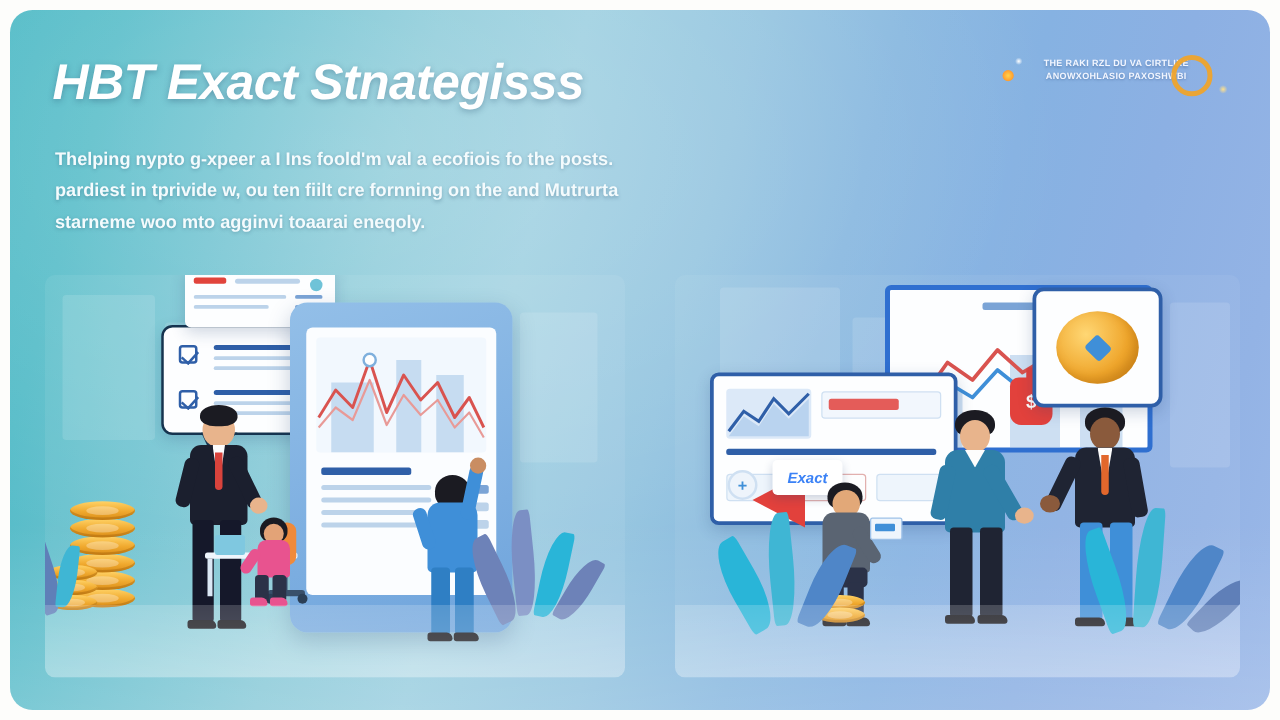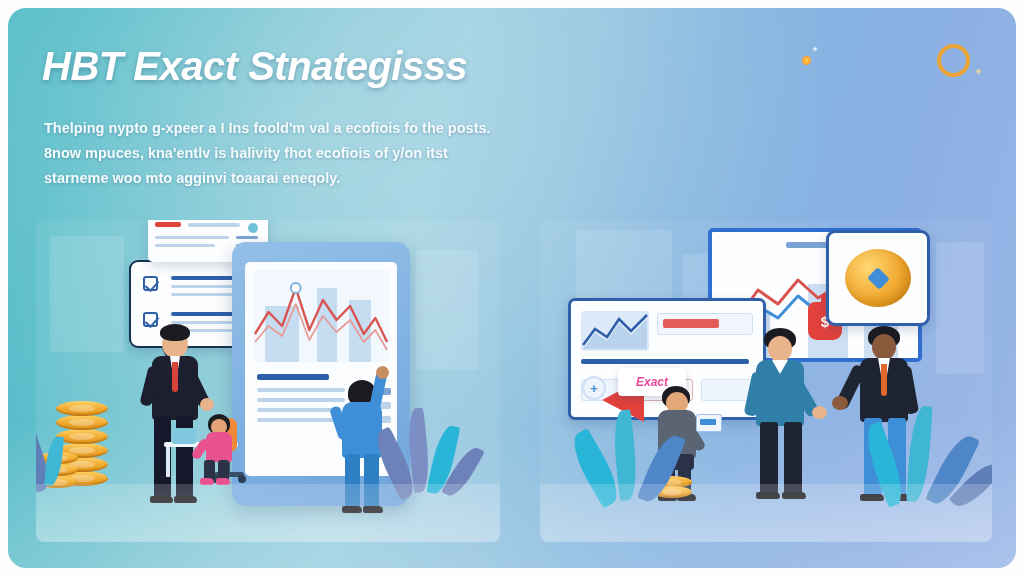--- a/index.html
+++ b/index.html
@@ -197,23 +197,23 @@
   #rcard2 { left: 28px; top: 78px; width: 198px; height: 122px; border: 3px solid #2f5fa8; }
 
   
   #megaphone {
     position: absolute; left: 62px; top: 158px;
     width: 0; height: 0;
     border-top: 22px solid transparent; border-bottom: 22px solid transparent;
     border-right: 42px solid #e2413c;
   }
   #mega-label {
-    position: absolute; left: 78px; top: 148px; width: 68px; height: 28px;
+    position: absolute; left: 78px; top: 148px; width: 56px; height: 28px;
     background: #fff; border-radius: 4px; box-shadow: 0 3px 8px rgba(30,60,110,.22);
-    color: #ec4899; font-size: 12px; font-weight: bold; font-style: italic;
+    color: #3b82f6; font-size: 12px; font-weight: bold; font-style: italic;
     display: flex; align-items: center; justify-content: center;
   }
 
   
   #coincard {
     left: 286px; top: 10px; width: 104px; height: 96px;
     border: 3px solid #2f5fa8; border-radius: 9px;
     display: flex; align-items: center; justify-content: center;
   }
   #bigcoin {
@@ -261,29 +261,33 @@
 
 <div id="banner">
 
   <div class="sheen"></div>
   <div class="bottom-haze"></div>
 
   <div id="headline">HBT Exact Stnategisss</div>
 
   <div id="subcopy">
     <div>Thelping nypto g-xpeer a I Ins foold'm val a ecofiois fo the posts.</div>
-    <div>8now mpuces, kna'entlv is halivity fhot ecofiois of y/on itst</div>
+    <div>pardiest in tprivide w, ou ten fiilt cre fornning on the and Mutrurta</div>
     <div>starneme woo mto agginvi toaarai eneqoly.</div>
   </div>
 
   <div id="logo">
     <div id="logo-ring"></div>
     <span class="logo-spark sp1"></span>
     <span class="logo-spark sp2"></span>
     <span class="logo-spark sp3"></span>
+    <div id="logo-tag">
+      <div>THE RAKI RZL DU VA CIRTLIXE</div>
+      <div>ANOWXOHLASIO PAXOSHWBI</div>
+    </div>
   </div>
 
   <div class="panel" id="panel-left">
 
     <div class="tex" style="left:14px;  top:16px;  width:74px;  height:116px;"></div>
     <div class="tex" style="left:96px;  top:38px;  width:54px;  height:84px;"></div>
     <div class="tex" style="left:380px; top:30px;  width:62px;  height:120px;"></div>
 
     <div class="card" id="bubble">
       <span class="tick" style="left:12px; top:14px;"></span>

